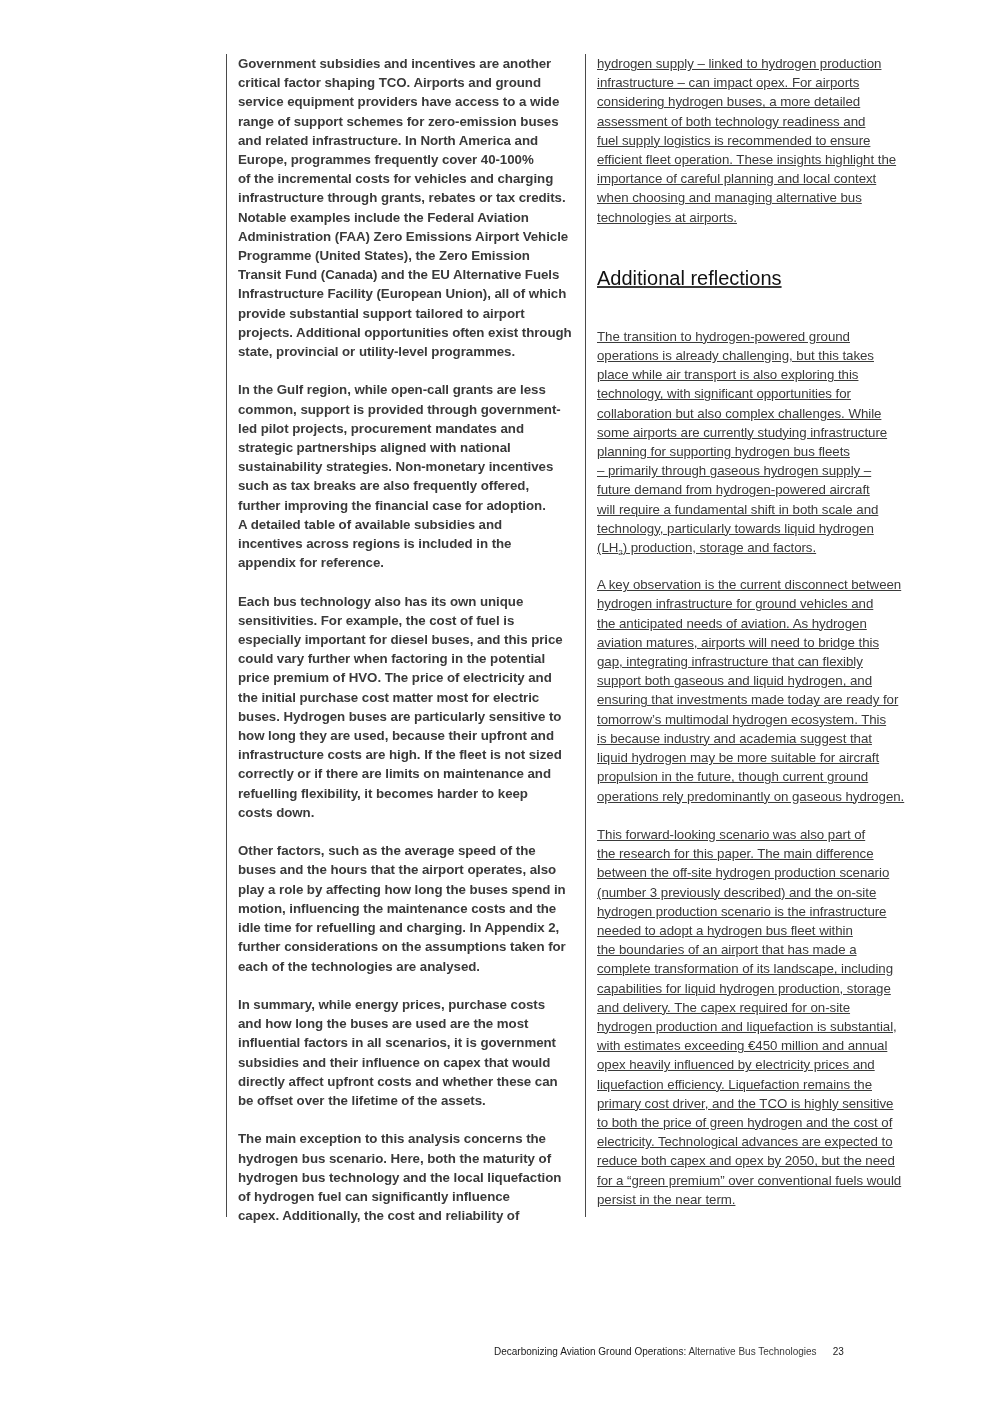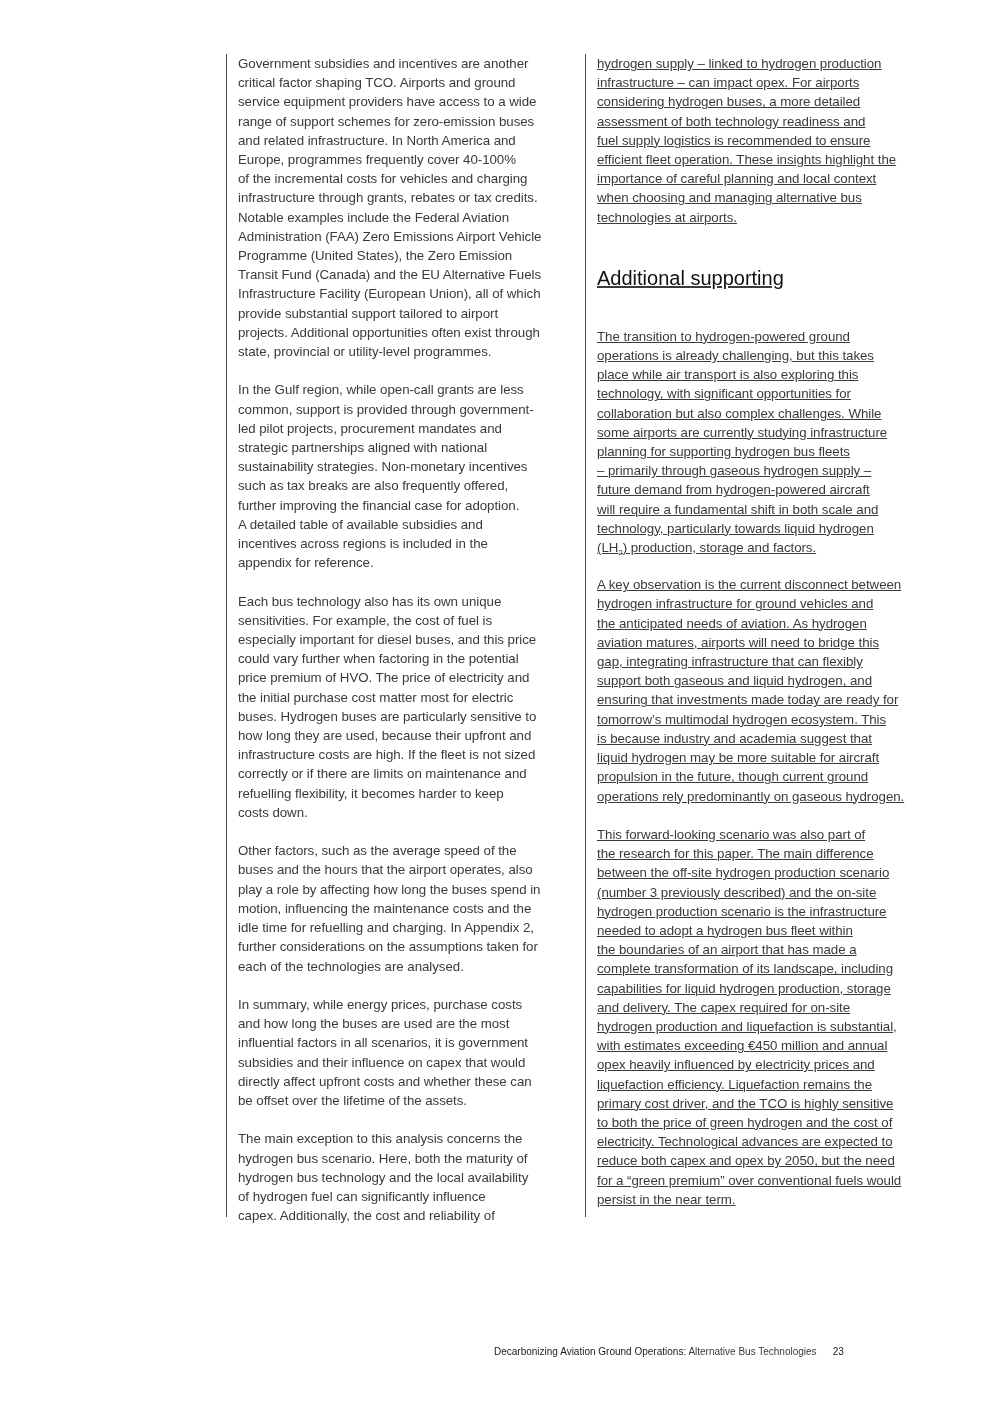--- a/index.html
+++ b/index.html
@@ -8,21 +8,21 @@
       font-family: "Liberation Sans", sans-serif;
       color: #3a3a3a;
     }
     .col {
       position: absolute;
       top: 54px;
       border-left: 1px solid #4a4a4a;
       padding-left: 11px;
       box-sizing: border-box;
     }
-    .col-left { left: 226px; width: 359px; height: 1163px; }
+    .col-left { left: 226px; width: 359px; height: 1163px; font-weight: bold; }
     .col-right { left: 585px; width: 352px; height: 1163px; text-decoration: underline; }
     .para {
       font-size: 13.3px;
       line-height: 19.2px;
       margin: 0;
       letter-spacing: -0.05px;
       white-space: pre-line;
     }
     .gap { height: 19.2px; }
     .heading {
@@ -99,37 +99,37 @@
   <div class="gap"></div>
   <p class="para">In summary, while energy prices, purchase costs
 and how long the buses are used are the most
 influential factors in all scenarios, it is government
 subsidies and their influence on capex that would
 directly affect upfront costs and whether these can
 be offset over the lifetime of the assets.</p>
   <div class="gap"></div>
   <p class="para">The main exception to this analysis concerns the
 hydrogen bus scenario. Here, both the maturity of
-hydrogen bus technology and the local availability
+hydrogen bus technology and the local liquefaction
 of hydrogen fuel can significantly influence
 capex. Additionally, the cost and reliability of</p>
 </div>
 
 <div class="col col-right">
   <p class="para">hydrogen supply – linked to hydrogen production
 infrastructure – can impact opex. For airports
 considering hydrogen buses, a more detailed
 assessment of both technology readiness and
 fuel supply logistics is recommended to ensure
 efficient fleet operation. These insights highlight the
 importance of careful planning and local context
 when choosing and managing alternative bus
 technologies at airports.</p>
   <div style="height:39px"></div>
-  <h2 class="heading">Additional supporting</h2>
+  <h2 class="heading">Additional reflections</h2>
   <div style="height:37px"></div>
   <p class="para"><span>The transition to hydrogen-powered ground
 operations is already challenging, but this takes
 place while air transport is also exploring this
 technology, with significant opportunities for
 collaboration but also complex challenges. While
 some airports are currently studying infrastructure
 planning for supporting hydrogen bus fleets
 – primarily through gaseous hydrogen supply –
 future demand from hydrogen-powered aircraft

